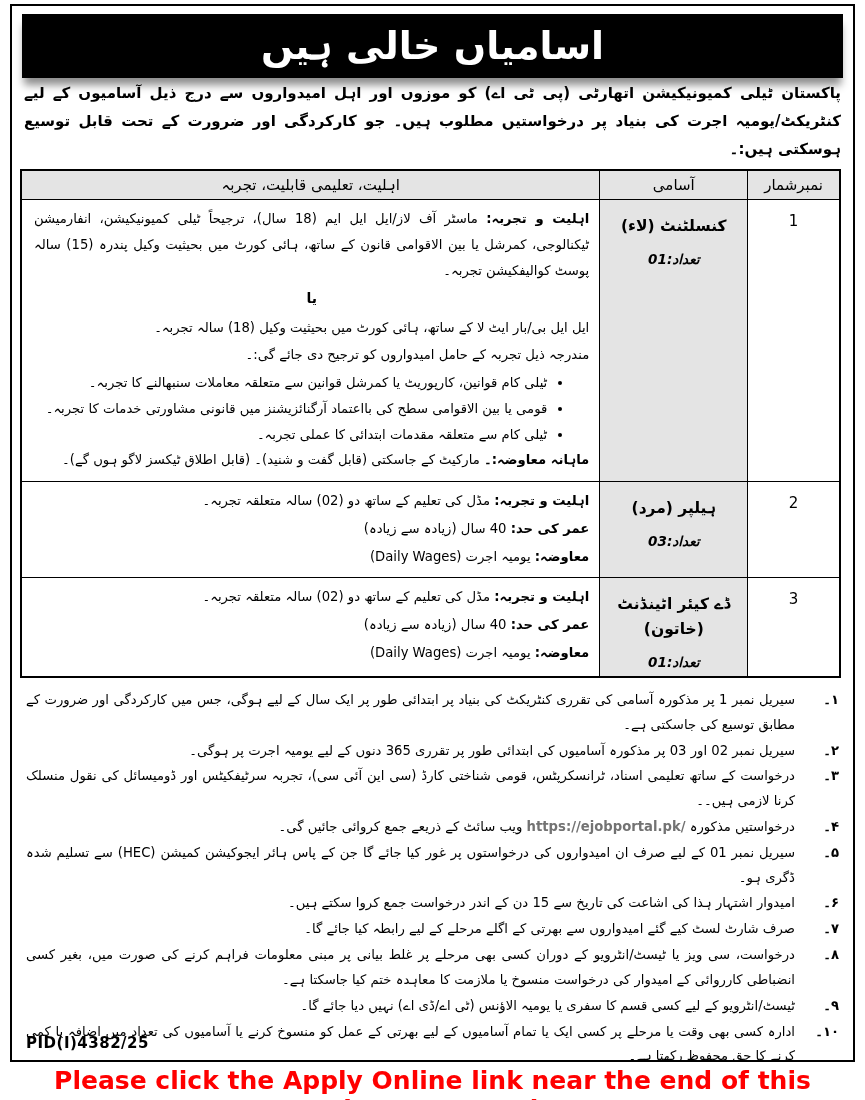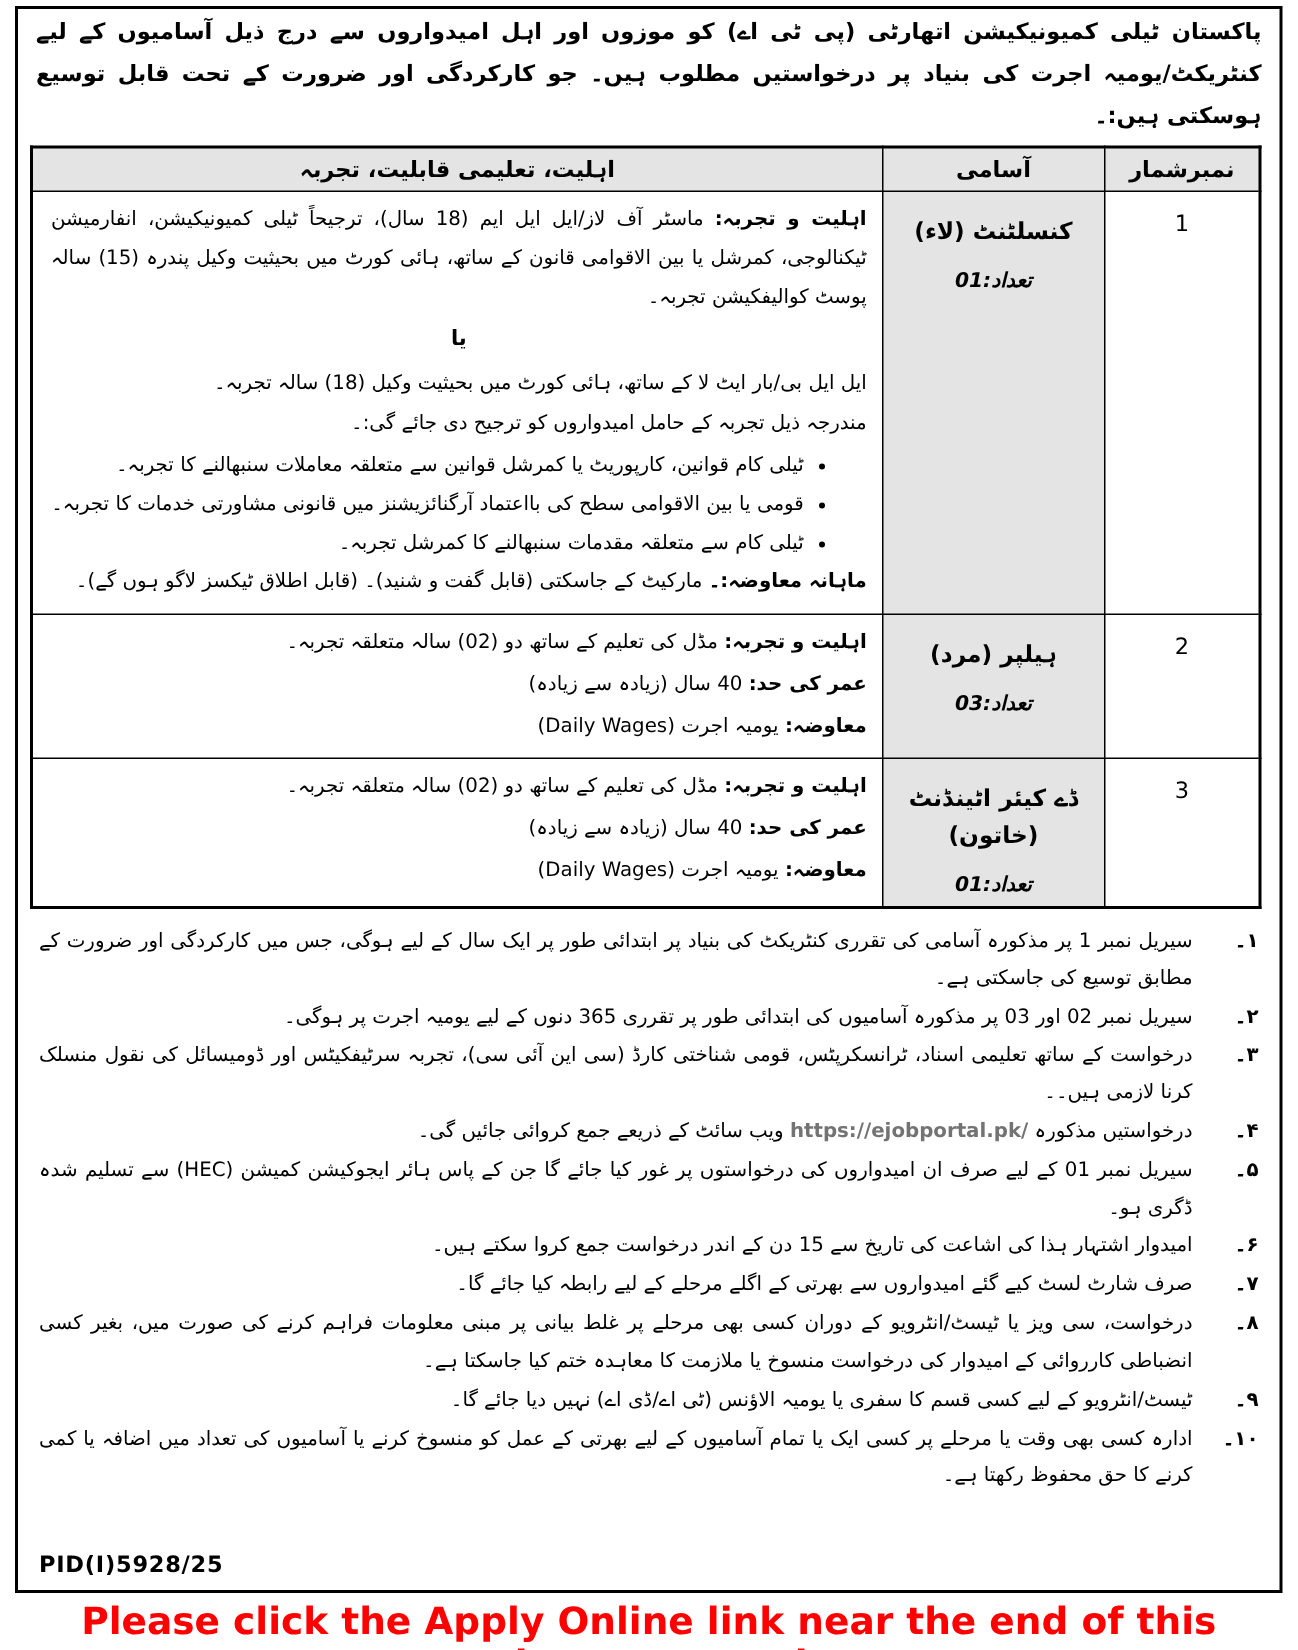--- a/index.html
+++ b/index.html
@@ -38,21 +38,21 @@
     width: 821px; margin: 6px 12px 0 12px;
     border-collapse: collapse;
     border: 2px solid #000;
   }
   table.jobs th, table.jobs td {
     border: 1.6px solid #000;
     vertical-align: top;
   }
   table.jobs th {
     background: #e4e4e4;
-    font-size: 15px; font-weight: bold;
+    font-size: 15px; font-weight: normal;
     padding: 5px 16px; text-align: center;
   }
   col.c-serial { width: 76px; }
   col.c-position { width: 148px; }
   td.serial-cell {
     text-align: center; font-size: 15px;
     padding-top: 12px; direction: ltr; background: #fff;
   }
   td.position-cell {
     background: #e4e4e4; text-align: center;
@@ -102,20 +102,23 @@
     text-align: center;
     font-size: 25px; font-weight: bold;
     color: #ff0000;
   }
 </style>
 </head>
 <body>
 
 <div class="ad-frame">
 
+  <div class="banner">
+    <div class="banner-title">اسامیاں خالی ہیں</div>
+  </div>
 
   <p class="intro">پاکستان ٹیلی کمیونیکیشن اتھارٹی (پی ٹی اے) کو موزوں اور اہل امیدواروں سے درج ذیل آسامیوں کے لیے کنٹریکٹ/یومیہ اجرت کی بنیاد پر درخواستیں مطلوب ہیں۔ جو کارکردگی اور ضرورت کے تحت قابل توسیع ہوسکتی ہیں:۔</p>
 
   <table class="jobs">
     <colgroup>
       <col class="c-serial">
         <col class="c-position">
         <col class="c-details">
     </colgroup>
     <thead>
@@ -133,21 +136,21 @@
           <div class="position-count">تعداد:01</div>
         </td>
         <td class="details-cell">
           <p><span class="lbl">اہلیت و تجربہ:</span> <span>ماسٹر آف لاز/ایل ایل ایم (18 سال)، ترجیحاً ٹیلی کمیونیکیشن، انفارمیشن ٹیکنالوجی، کمرشل یا بین الاقوامی قانون کے ساتھ، ہائی کورٹ میں بحیثیت وکیل پندرہ (15) سالہ پوسٹ کوالیفکیشن تجربہ۔</span></p>
           <p class="or-separator">یا</p>
           <p>ایل ایل بی/بار ایٹ لا کے ساتھ، ہائی کورٹ میں بحیثیت وکیل (18) سالہ تجربہ۔</p>
           <p>مندرجہ ذیل تجربہ کے حامل امیدواروں کو ترجیح دی جائے گی:۔</p>
           <ul class="pref-list">
             <li>ٹیلی کام قوانین، کارپوریٹ یا کمرشل قوانین سے متعلقہ معاملات سنبھالنے کا تجربہ۔</li>
             <li>قومی یا بین الاقوامی سطح کی بااعتماد آرگنائزیشنز میں قانونی مشاورتی خدمات کا تجربہ۔</li>
-            <li>ٹیلی کام سے متعلقہ مقدمات سنبھالنے کا کمرشل تجربہ۔</li>
+            <li>ٹیلی کام سے متعلقہ مقدمات ابتدائی کا عملی تجربہ۔</li>
           </ul>
           <p><span class="lbl">ماہانہ معاوضہ:۔</span> <span>مارکیٹ کے جاسکتی (قابل گفت و شنید)۔ (قابل اطلاق ٹیکسز لاگو ہوں گے)۔</span></p>
         </td>
       </tr>
       <tr>
         <td class="serial-cell">2</td>
         <td class="position-cell">
           <div class="position-name">ہیلپر (مرد)</div>
           <div class="position-count">تعداد:03</div>
         </td>
@@ -209,16 +212,16 @@
       <span class="note-num">۹۔</span>
       <span class="note-text">ٹیسٹ/انٹرویو کے لیے کسی قسم کا سفری یا یومیہ الاؤنس (ٹی اے/ڈی اے) نہیں دیا جائے گا۔</span>
     </div>
     <div class="note">
       <span class="note-num">۱۰۔</span>
       <span class="note-text">ادارہ کسی بھی وقت یا مرحلے پر کسی ایک یا تمام آسامیوں کے لیے بھرتی کے عمل کو منسوخ کرنے یا آسامیوں کی تعداد میں اضافہ یا کمی کرنے کا حق محفوظ رکھتا ہے۔</span>
     </div>
 
   </div>
 
-  <div class="pid-label">PID(I)5928/25</div>
+  <div class="pid-label">PID(I)4382/25</div>
 </div>
 
 <div class="apply-instruction">Please click the Apply Online link near the end of this webpage to apply.</div>
 
 </body></html>

